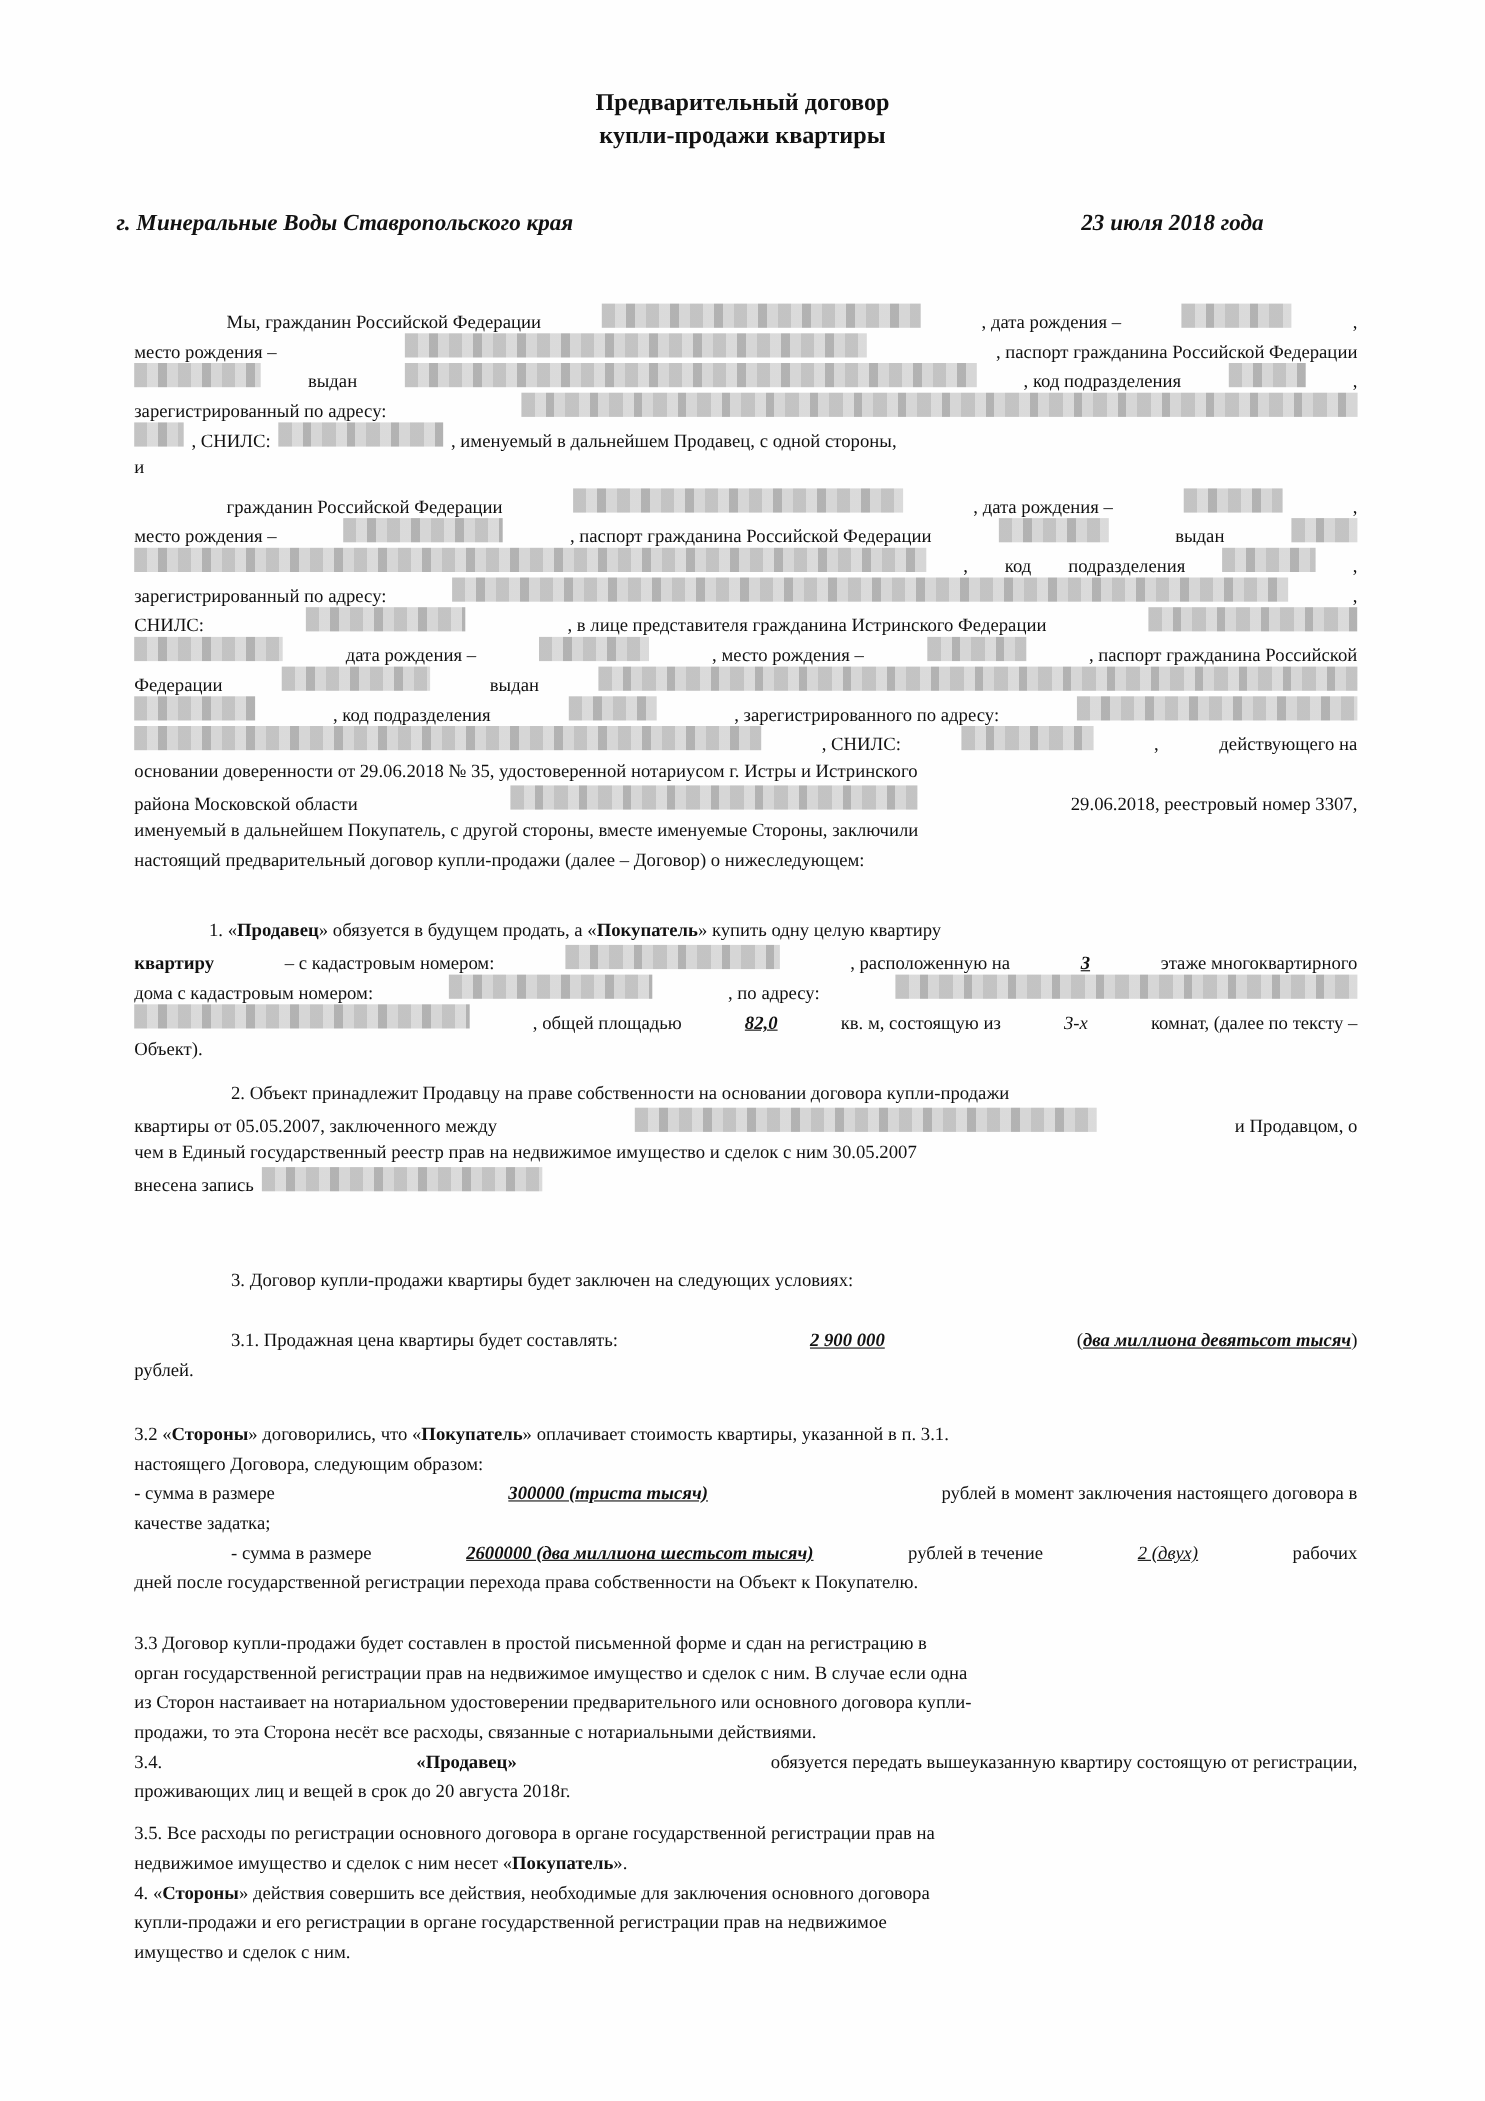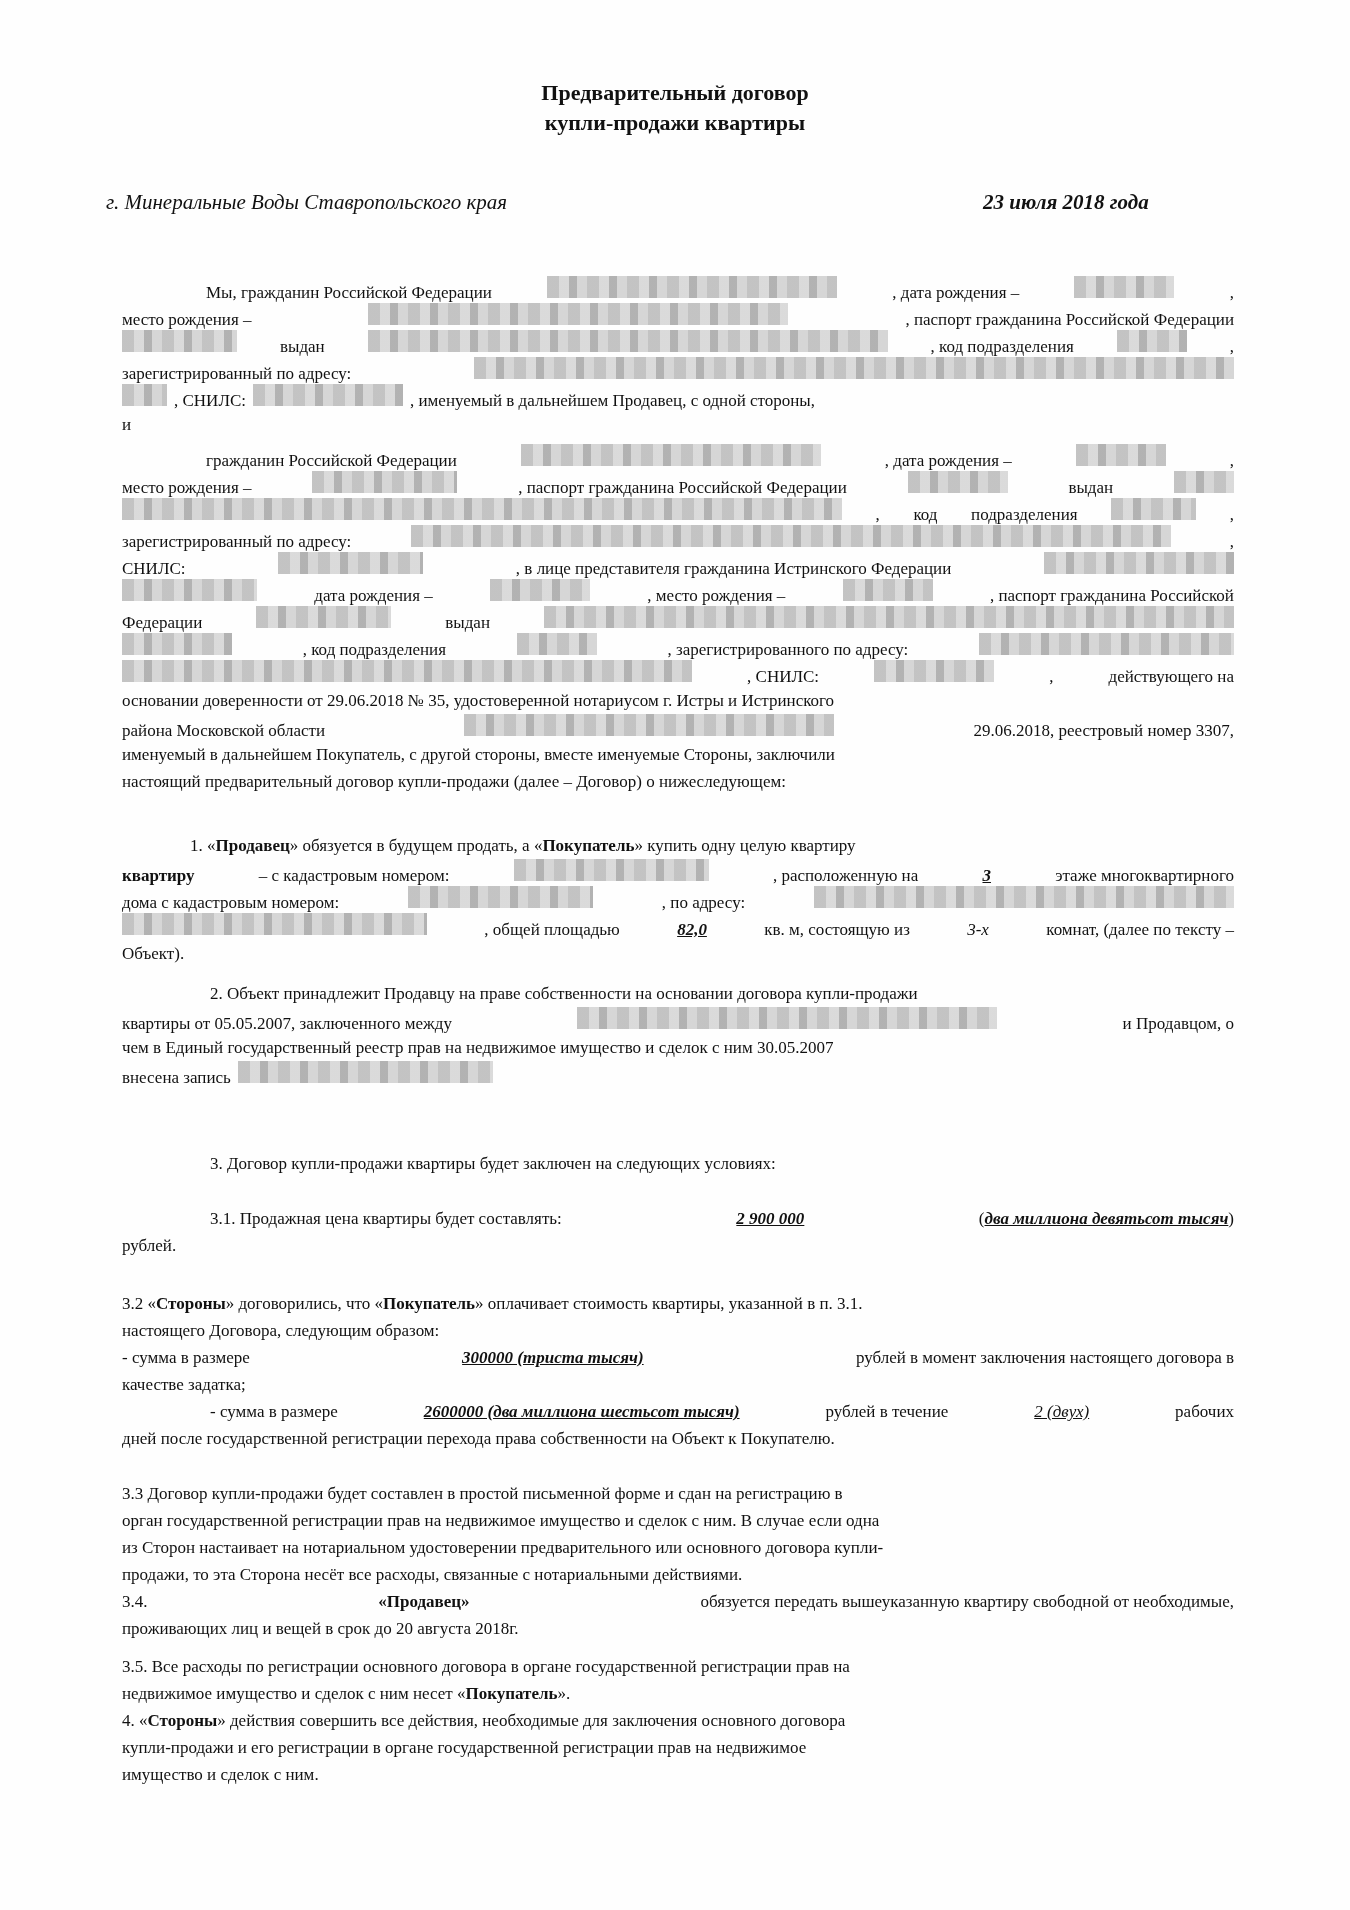--- a/index.html
+++ b/index.html
@@ -2,21 +2,21 @@
 <html><head>
 <meta charset="utf-8">
 <style>
   html, body { margin: 0; padding: 0; background: #ffffff; }
   body { width: 1350px; height: 1910px; position: relative; overflow: hidden;
          font-family: "Liberation Serif", "DejaVu Serif", serif; color: #111; }
   .page { position: absolute; left: 0; top: 0; width: 1350px; height: 1910px; background: #fefefe; }
   .title { position: absolute; left: 0; width: 1350px; text-align: center; font-weight: bold; font-size: 22px; line-height: 30px; }
   .title.t1 { top: 78px; }
   .title.t2 { top: 108px; }
-  .place { position: absolute; top: 190px; left: 106px; font-style: italic; font-weight: normal; font-size: 21px; }
+  .place { position: absolute; top: 190px; left: 106px; font-style: italic; font-weight: bold; font-size: 21px; }
   .date  { position: absolute; top: 190px; left: 983px; font-style: italic; font-weight: bold; font-size: 21px; }
   .line { position: absolute; left: 122px; width: 1112px; font-size: 17px; line-height: 27px; white-space: nowrap;
           display: flex; justify-content: space-between; align-items: baseline; }
   .line.left { justify-content: flex-start; gap: 7px; }
   .line.ind  { left: 206px; width: 1028px; }
   .line.ind2 { left: 210px; width: 1024px; }
   .line.ind3 { left: 190px; width: 1044px; }
   .red { display: inline-block; height: 22px; vertical-align: -4px;
          background: repeating-linear-gradient(90deg, #b9b9b9 0 12px, #d4d4d4 12px 22px, #a5a5a5 22px 30px, #cfcfcf 30px 40px);
          opacity: 0.85; }
@@ -228,21 +228,21 @@
   </div>
 
   <div class="line" style="top:1480px">3.3 Договор купли-продажи будет составлен в простой письменной форме и сдан на регистрацию в</div>
   <div class="line" style="top:1507px">орган государственной регистрации прав на недвижимое имущество и сделок с ним. В случае если одна</div>
   <div class="line" style="top:1534px">из Сторон настаивает на нотариальном удостоверении предварительного или основного договора купли-</div>
   <div class="line left" style="top:1561px">продажи, то эта Сторона несёт все расходы, связанные с нотариальными действиями.</div>
 
   <div class="line" style="top:1588px">
     <span>3.4.</span>
     <b>«Продавец»</b>
-    <span>обязуется передать вышеуказанную  квартиру свободной от необходимые,</span>
+    <span>обязуется передать вышеуказанную  квартиру состоящую от регистрации,</span>
   </div>
   <div class="line left" style="top:1615px">проживающих лиц и вещей в срок до 20 августа 2018г.</div>
 
   <div class="line" style="top:1653px">3.5. Все расходы по регистрации основного договора в органе государственной регистрации прав на</div>
   <div class="line left" style="top:1680px">
     <span><span>недвижимое имущество и сделок с ним несет «</span><b>Покупатель</b><span>».</span></span>
   </div>
 
   <div class="line" style="top:1707px">
     <span><span>4. «</span><b>Стороны</b><span>» действия совершить все действия, необходимые для заключения основного договора</span></span>

